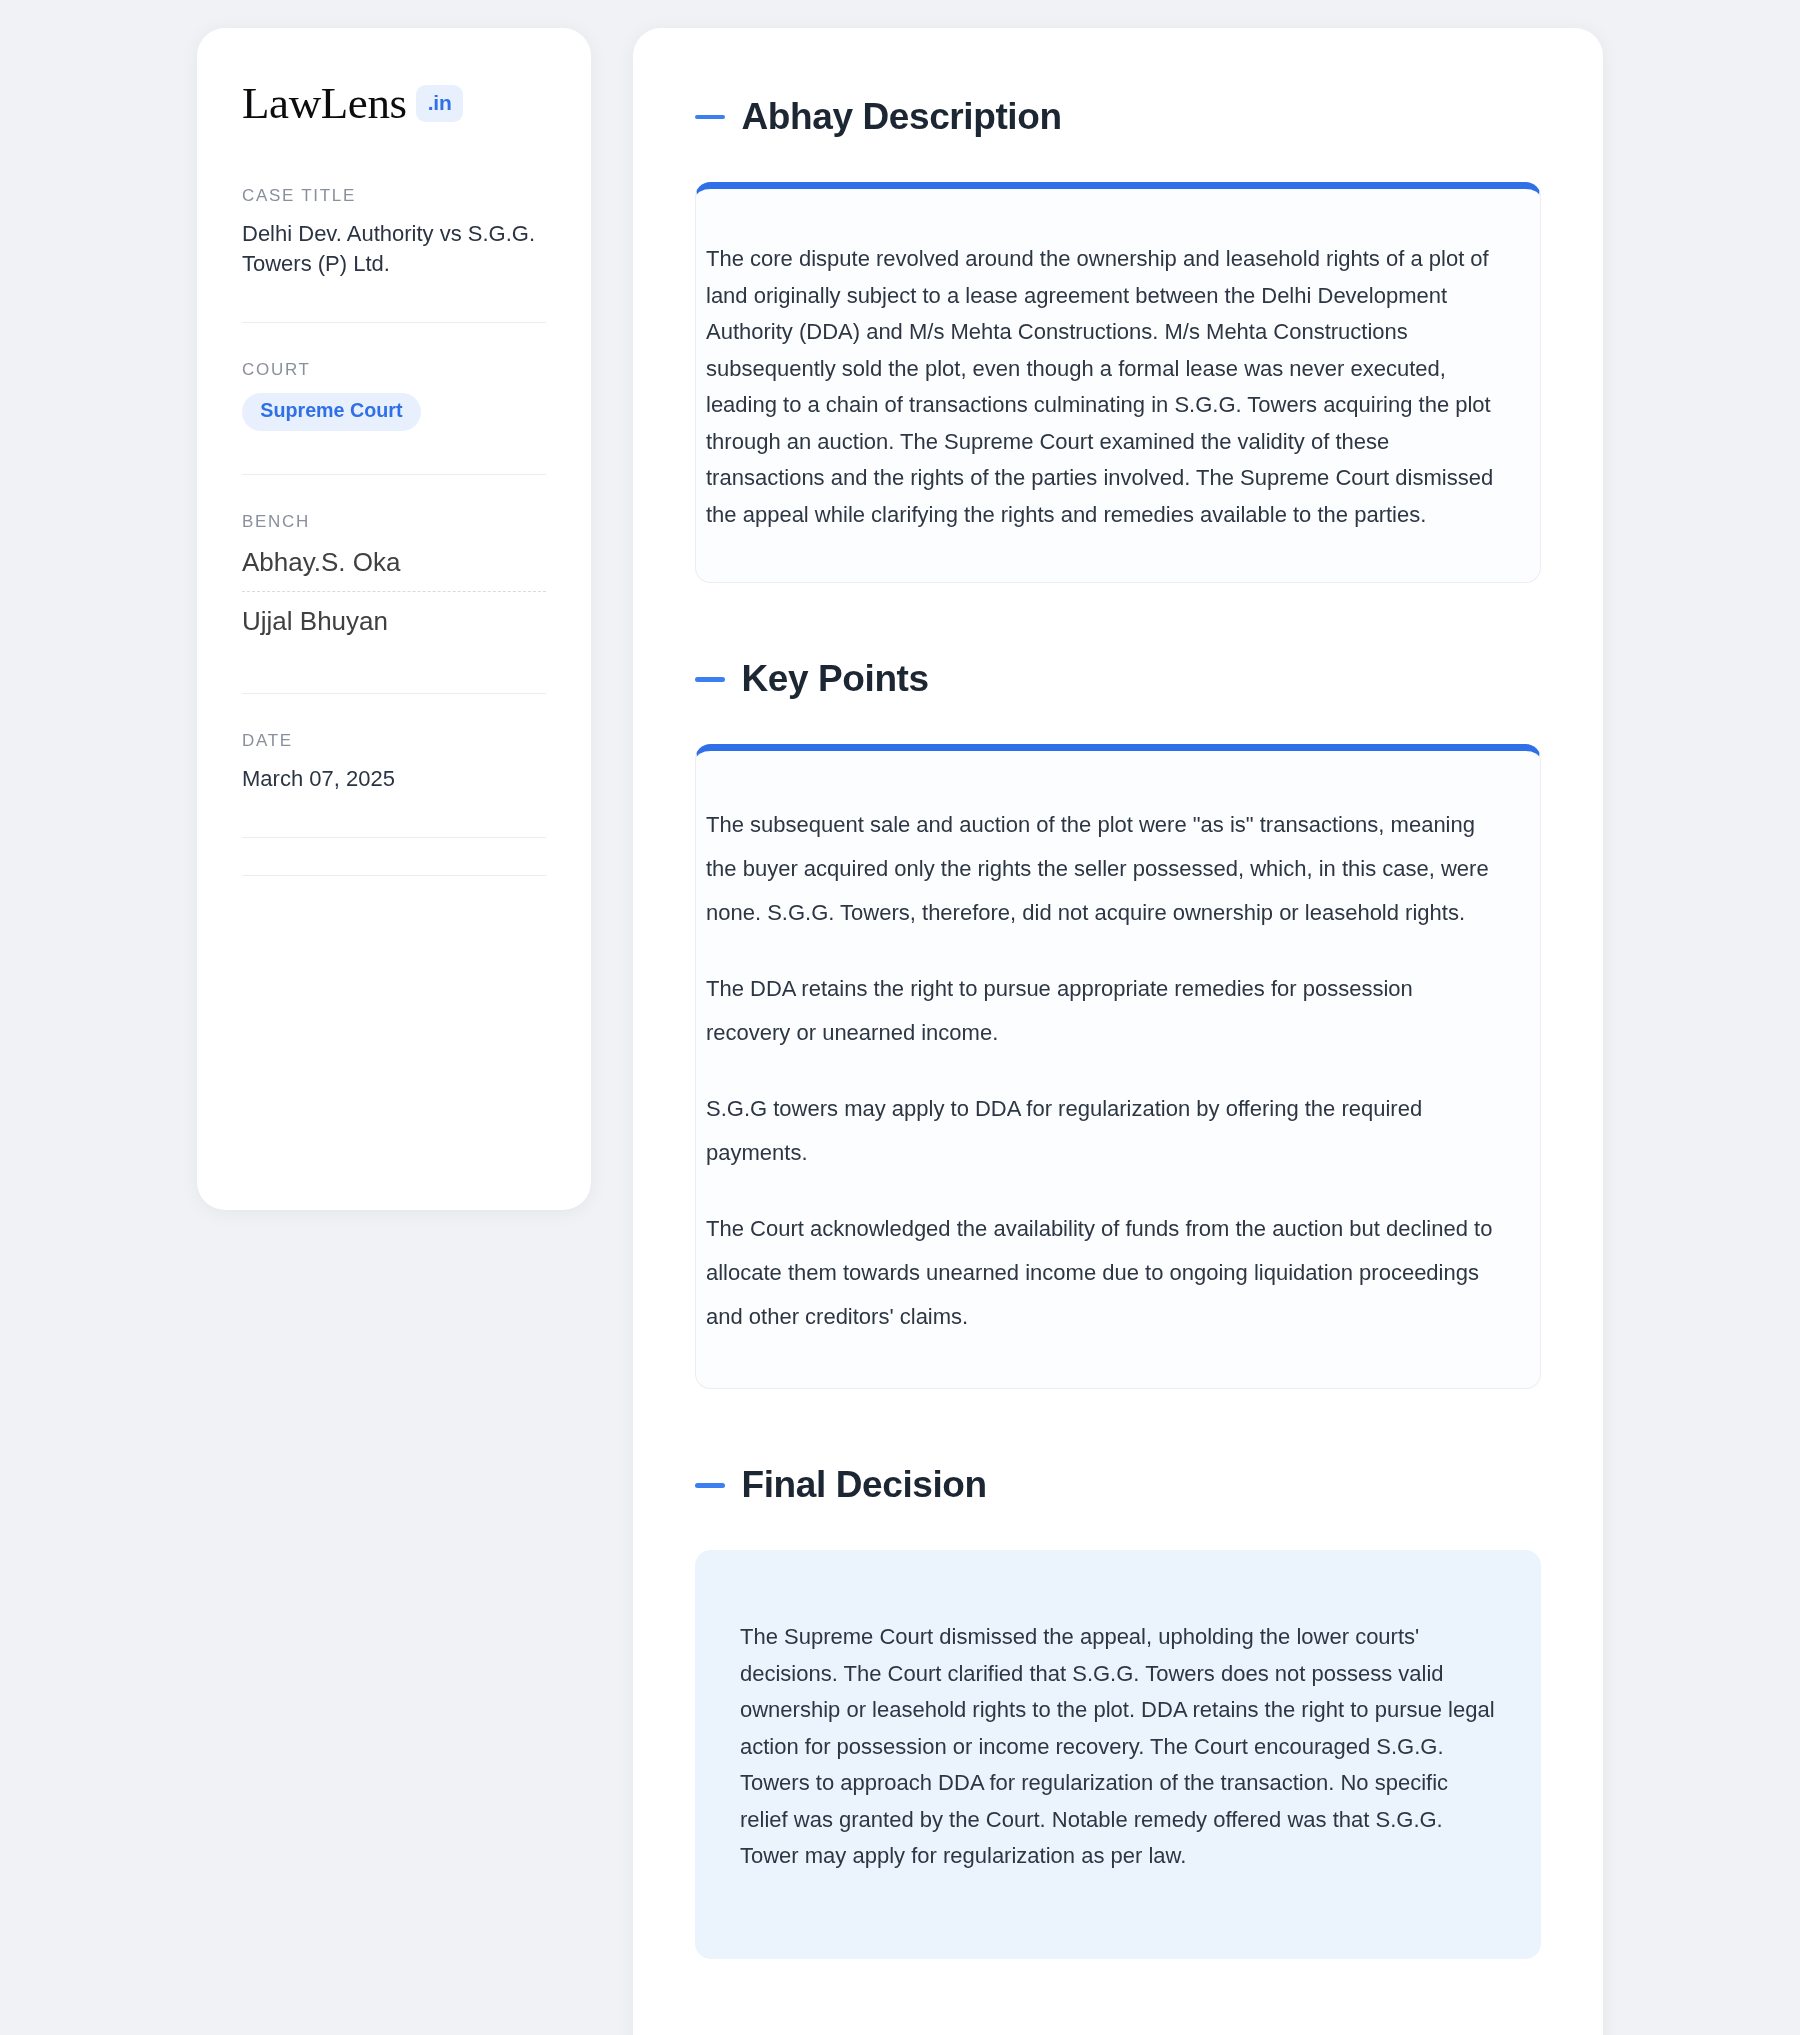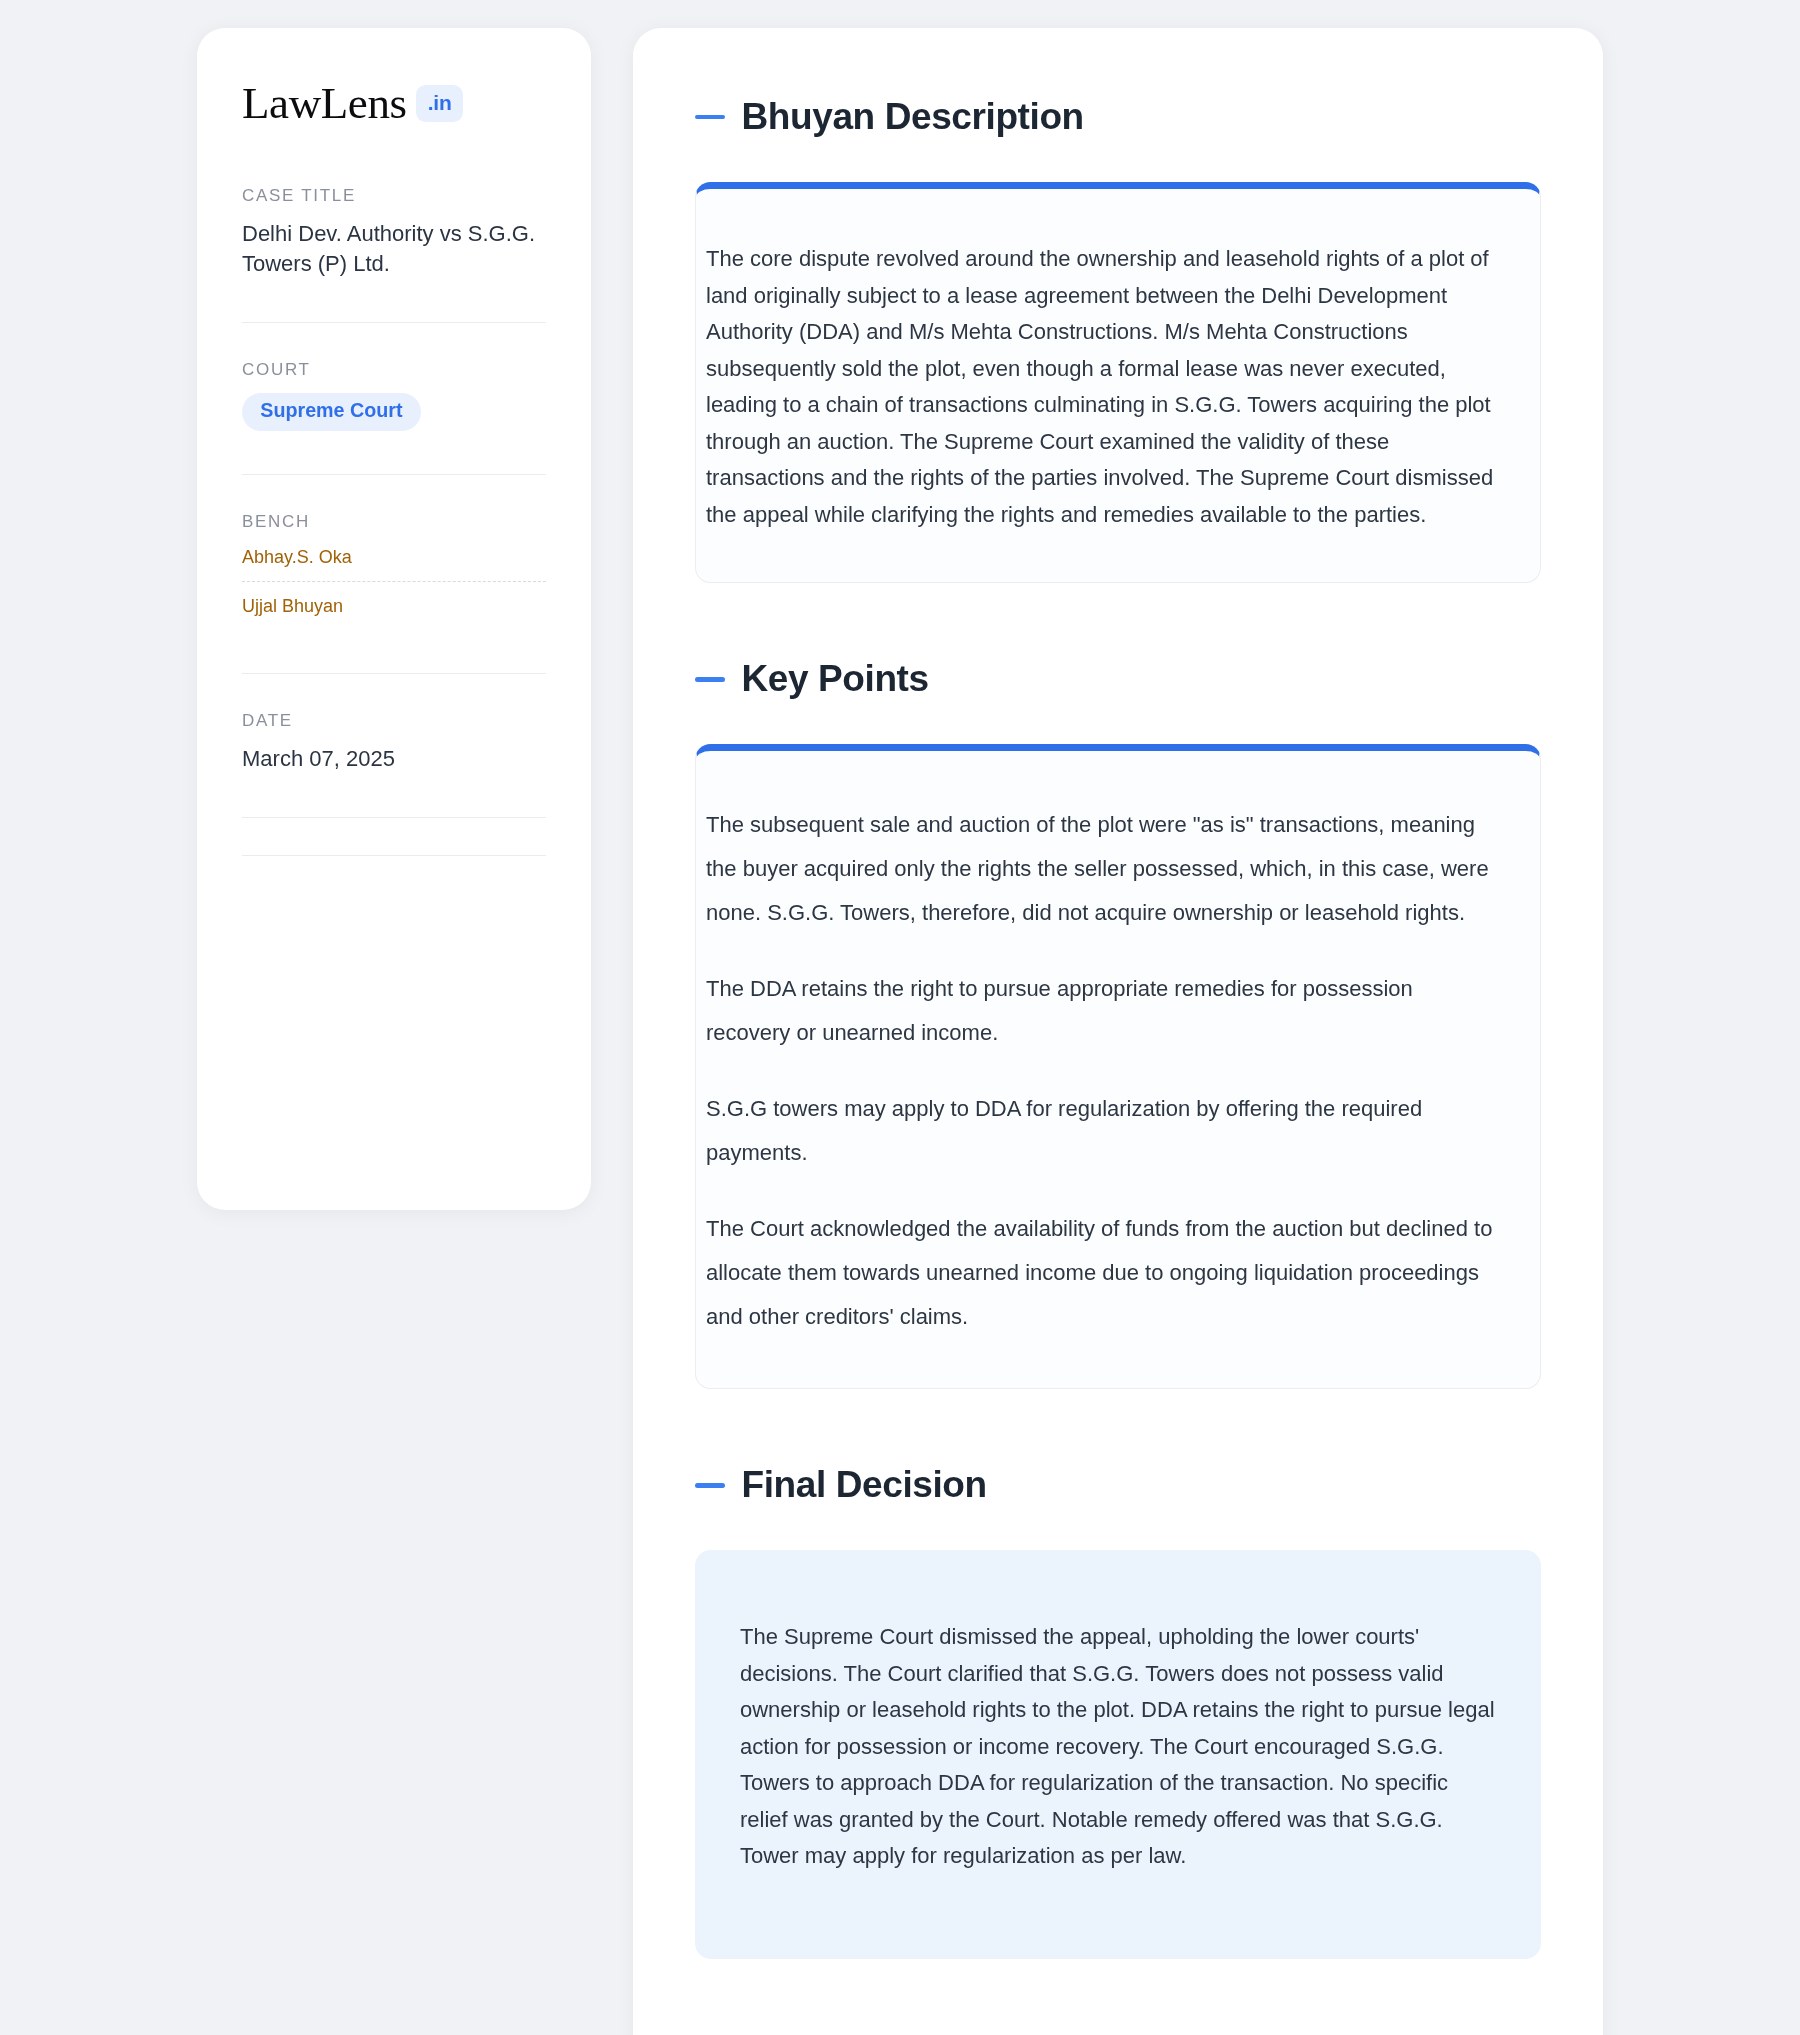--- a/index.html
+++ b/index.html
@@ -86,22 +86,22 @@
     line-height: 1;
   }
 
   .solid-div {
     height: 1.4px;
     background: #ebecf0;
     margin: 37px 0 37px 0;
   }
 
   .bench-name {
-    font-size: 18px;
-    color: #a16207;
+    font-size: 26px;
+    color: #404040;
     font-weight: 500;
     padding: 2.8px 0 12.7px 0;
   }
   .dashed-div {
     border-top: 1.4px dashed #d8dae1;
     margin-bottom: 11.3px;
   }
 
   .act-link {
     font-size: 22px;
@@ -223,21 +223,21 @@
 
 
     <div class="solid-div"></div>
   </aside>
 
   <main class="main">
 
     <section class="section">
       <div class="section-head">
         <span class="head-dash"></span>
-        <h2 class="head-title">Bhuyan Description</h2>
+        <h2 class="head-title">Abhay Description</h2>
       </div>
       <div class="card accent">
         <p class="body-text">The core dispute revolved around the ownership and leasehold rights of a plot of land originally subject to a lease agreement between the Delhi Development Authority (DDA) and M/s Mehta Constructions. M/s Mehta Constructions subsequently sold the plot, even though a formal lease was never executed, leading to a chain of transactions culminating in S.G.G. Towers acquiring the plot through an auction. The Supreme Court examined the validity of these transactions and the rights of the parties involved. The Supreme Court dismissed the appeal while clarifying the rights and remedies available to the parties.</p>
       </div>
     </section>
 
     <section class="section">
       <div class="section-head">
         <span class="head-dash"></span>
         <h2 class="head-title">Key Points</h2>

